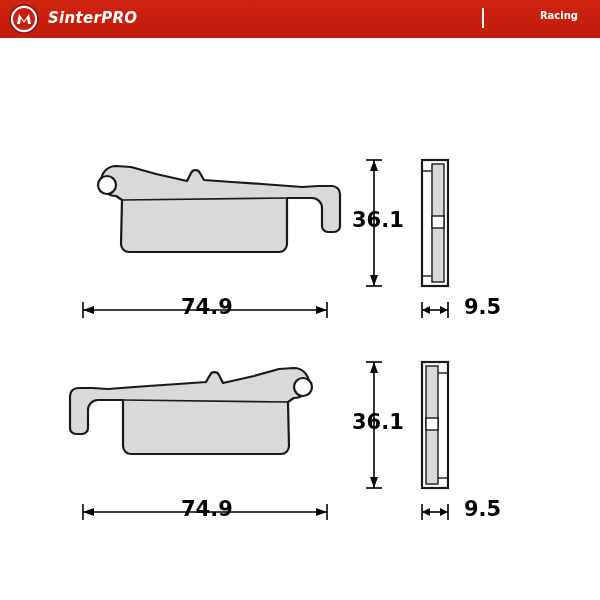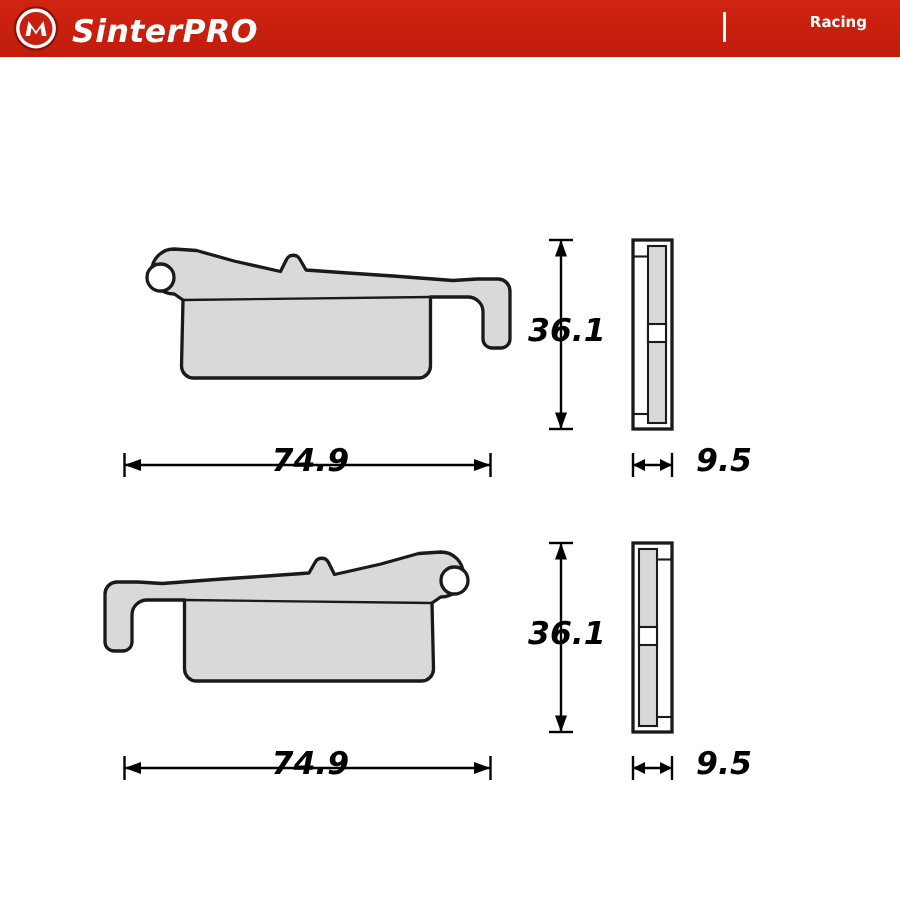--- a/index.html
+++ b/index.html
@@ -34,21 +34,21 @@
     left: 8px;
     top: 3px;
     width: 32px;
     height: 32px;
   }
   .brand-text {
     position: absolute;
     left: 48px;
     top: 9px;
     color: #ffffff;
-    font-size: 21px;
+    font-size: 15px;
     font-weight: bold;
     font-style: italic;
     letter-spacing: 0.3px;
     font-family: "DejaVu Sans", sans-serif;
   }
   .header-divider {
     position: absolute;
     left: 482px;
     top: 8px;
     width: 2px;
@@ -65,21 +65,20 @@
     font-family: "DejaVu Sans", sans-serif;
   }
 
   
   .canvas {
     position: absolute;
     left: 0;
     top: 38px;
     width: 600px;
     height: 562px;
-    font-style: italic;
   }
   .dim-label {
     position: absolute;
     font-size: 21px;
     font-weight: bold;
     color: #000000;
     font-family: "DejaVu Sans", sans-serif;
     white-space: nowrap;
   }
   svg { display: block; }

